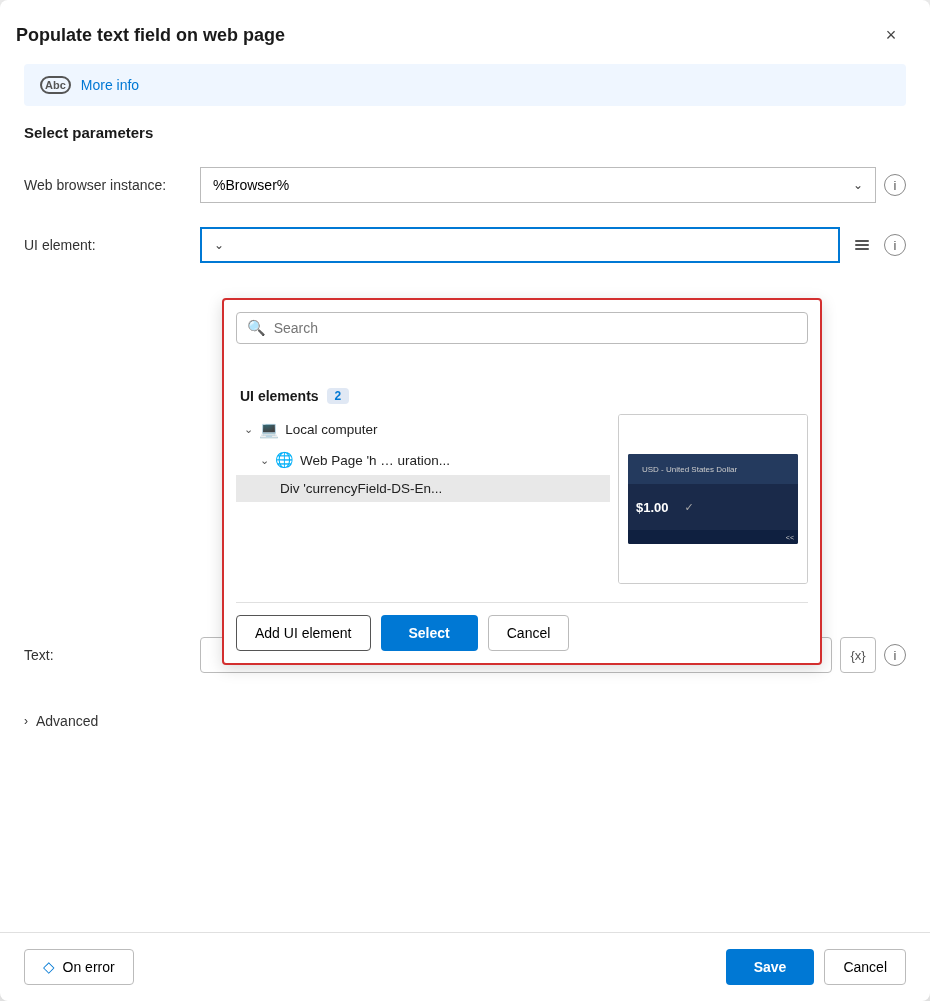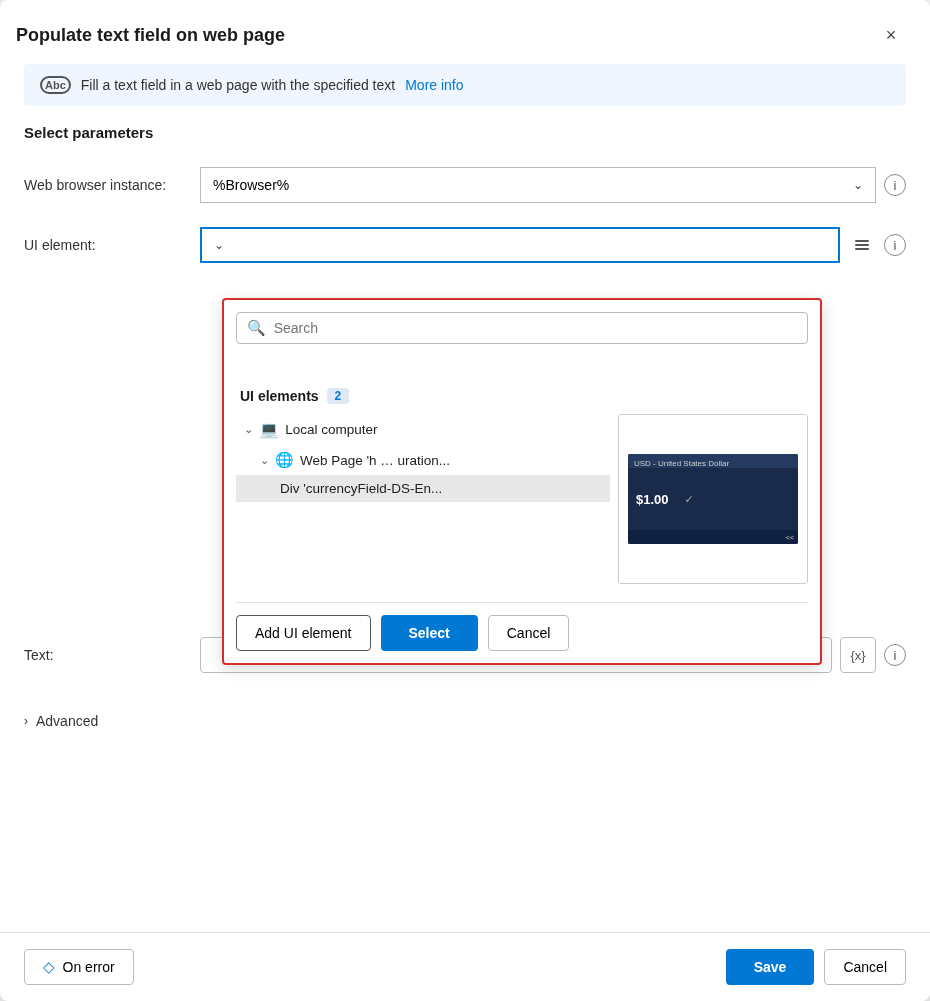--- a/index.html
+++ b/index.html
@@ -223,24 +223,24 @@
       width: 170px;
       height: 90px;
       background: #1a2a4a;
       border-radius: 2px;
       display: flex;
       flex-direction: column;
       overflow: hidden;
     }
     .preview-mock-bar {
       background: #243a5e;
-      height: 14px;
-      display: flex;
-      align-items: flex-end;
-      padding: 0 6px;
+      height: 30px;
+      display: flex;
+      align-items: center;
+      padding: 0 14px;
     }
     .preview-mock-bar-text {
       color: #ccc;
       font-size: 8px;
     }
     .preview-mock-content {
       flex: 1;
       display: flex;
       align-items: center;
       padding: 4px 8px;
@@ -384,21 +384,20 @@
 
 <div class="dialog">
 
   <div class="dialog-header">
     <span class="dialog-title">Populate text field on web page</span>
     <button class="close-btn">×</button>
   </div>
 
   <div class="info-banner">
     <span class="info-banner-icon">Abc</span>
-    <span>Fill a text field in a web page with the specified text</span>
     <a href="#">More info</a>
   </div>
 
   <div class="section-title">Select parameters</div>
 
   <div class="param-row">
     <span class="param-label">Web browser instance:</span>
     <div class="param-control">
       <div class="select-dropdown">
         <span>%Browser%</span>

